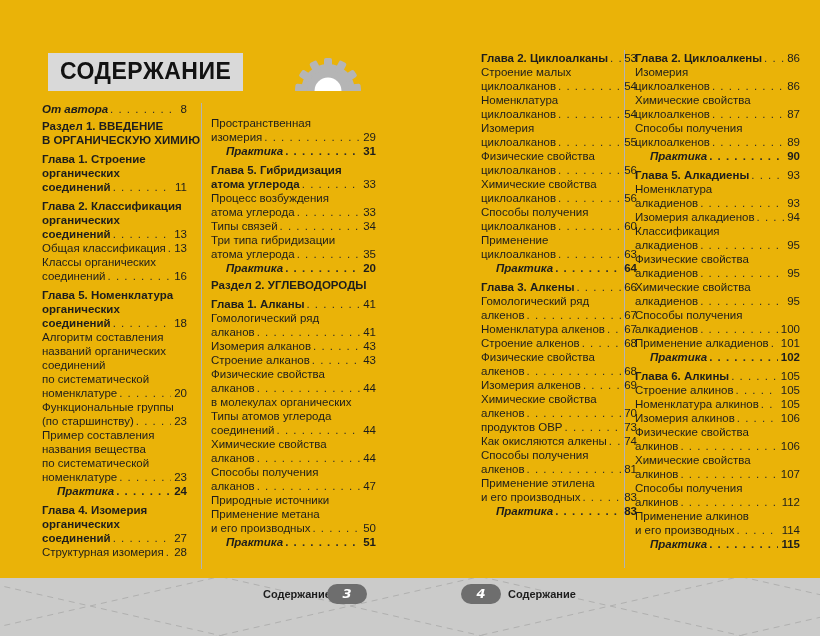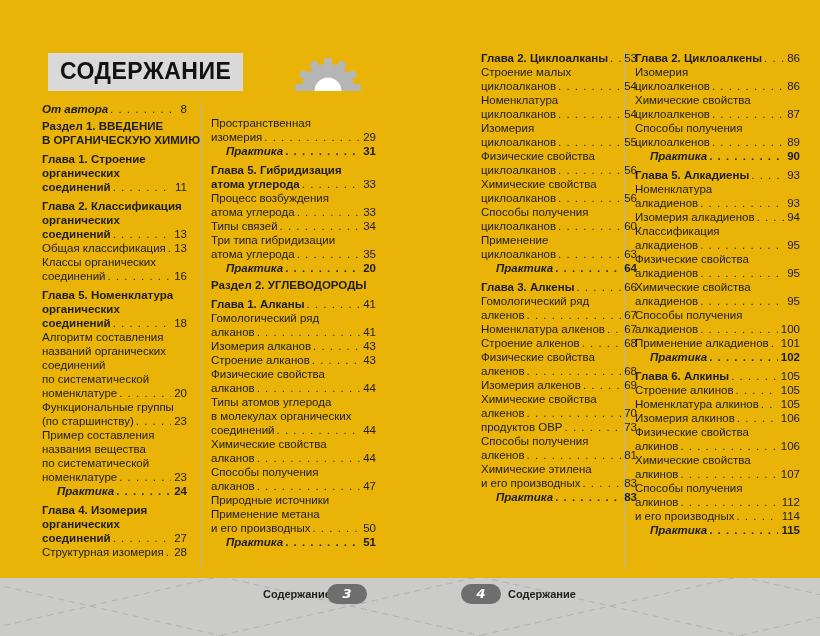--- a/index.html
+++ b/index.html
@@ -322,24 +322,24 @@
           <span class="txt">Физические свойства</span>
         </div>
         <div class="line">
           <span class="txt">алканов</span>
           <span class="dots"></span>
           <span class="num">44</span>
         </div>
       </div>
       <div class="entry item">
         <div class="line">
+          <span class="txt">в молекулах органических</span>
+        </div>
+        <div class="line">
           <span class="txt">Типы атомов углерода</span>
-        </div>
-        <div class="line">
-          <span class="txt">в молекулах органических</span>
         </div>
         <div class="line">
           <span class="txt">соединений</span>
           <span class="dots"></span>
           <span class="num">44</span>
         </div>
       </div>
       <div class="entry item">
         <div class="line">
           <span class="txt">Химические свойства</span>
@@ -528,31 +528,38 @@
       </div>
       <div class="entry item">
         <div class="line">
           <span class="txt">продуктов ОВР</span>
           <span class="dots"></span>
           <span class="num">73</span>
         </div>
       </div>
       <div class="entry item">
         <div class="line">
+          <span class="txt">Как окисляются алкены</span>
+          <span class="dots"></span>
+          <span class="num">74</span>
+        </div>
+      </div>
+      <div class="entry item">
+        <div class="line">
           <span class="txt">Способы получения</span>
         </div>
         <div class="line">
           <span class="txt">алкенов</span>
           <span class="dots"></span>
           <span class="num">81</span>
         </div>
       </div>
       <div class="entry item">
         <div class="line">
-          <span class="txt">Химические этилена</span>
+          <span class="txt">Применение этилена</span>
         </div>
         <div class="line">
           <span class="txt">и его производных</span>
           <span class="dots"></span>
           <span class="num">83</span>
         </div>
       </div>
       <div class="entry practice">
         <div class="line">
           <span class="txt">Практика</span>
@@ -736,20 +743,23 @@
         <div class="line">
           <span class="txt">Способы получения</span>
         </div>
         <div class="line">
           <span class="txt">алкинов</span>
           <span class="dots"></span>
           <span class="num">112</span>
         </div>
       </div>
       <div class="entry item">
+        <div class="line">
+          <span class="txt">Применение алкинов</span>
+        </div>
         <div class="line">
           <span class="txt">и его производных</span>
           <span class="dots"></span>
           <span class="num">114</span>
         </div>
       </div>
       <div class="entry practice">
         <div class="line">
           <span class="txt">Практика</span>
           <span class="dots"></span>

